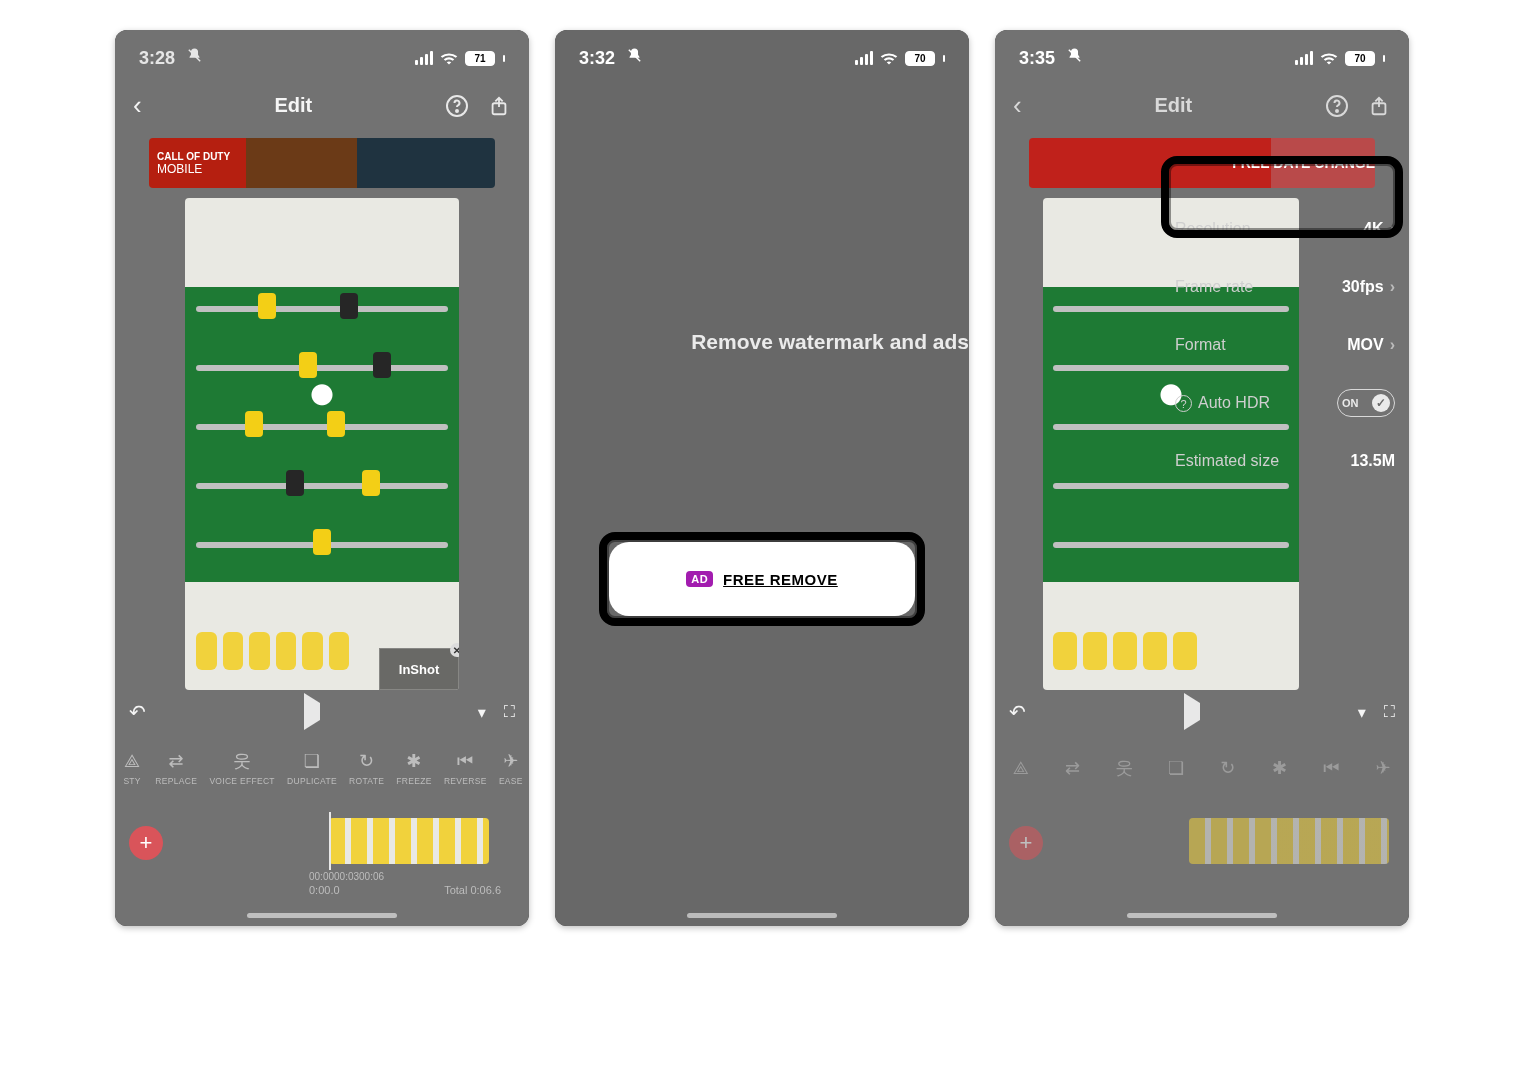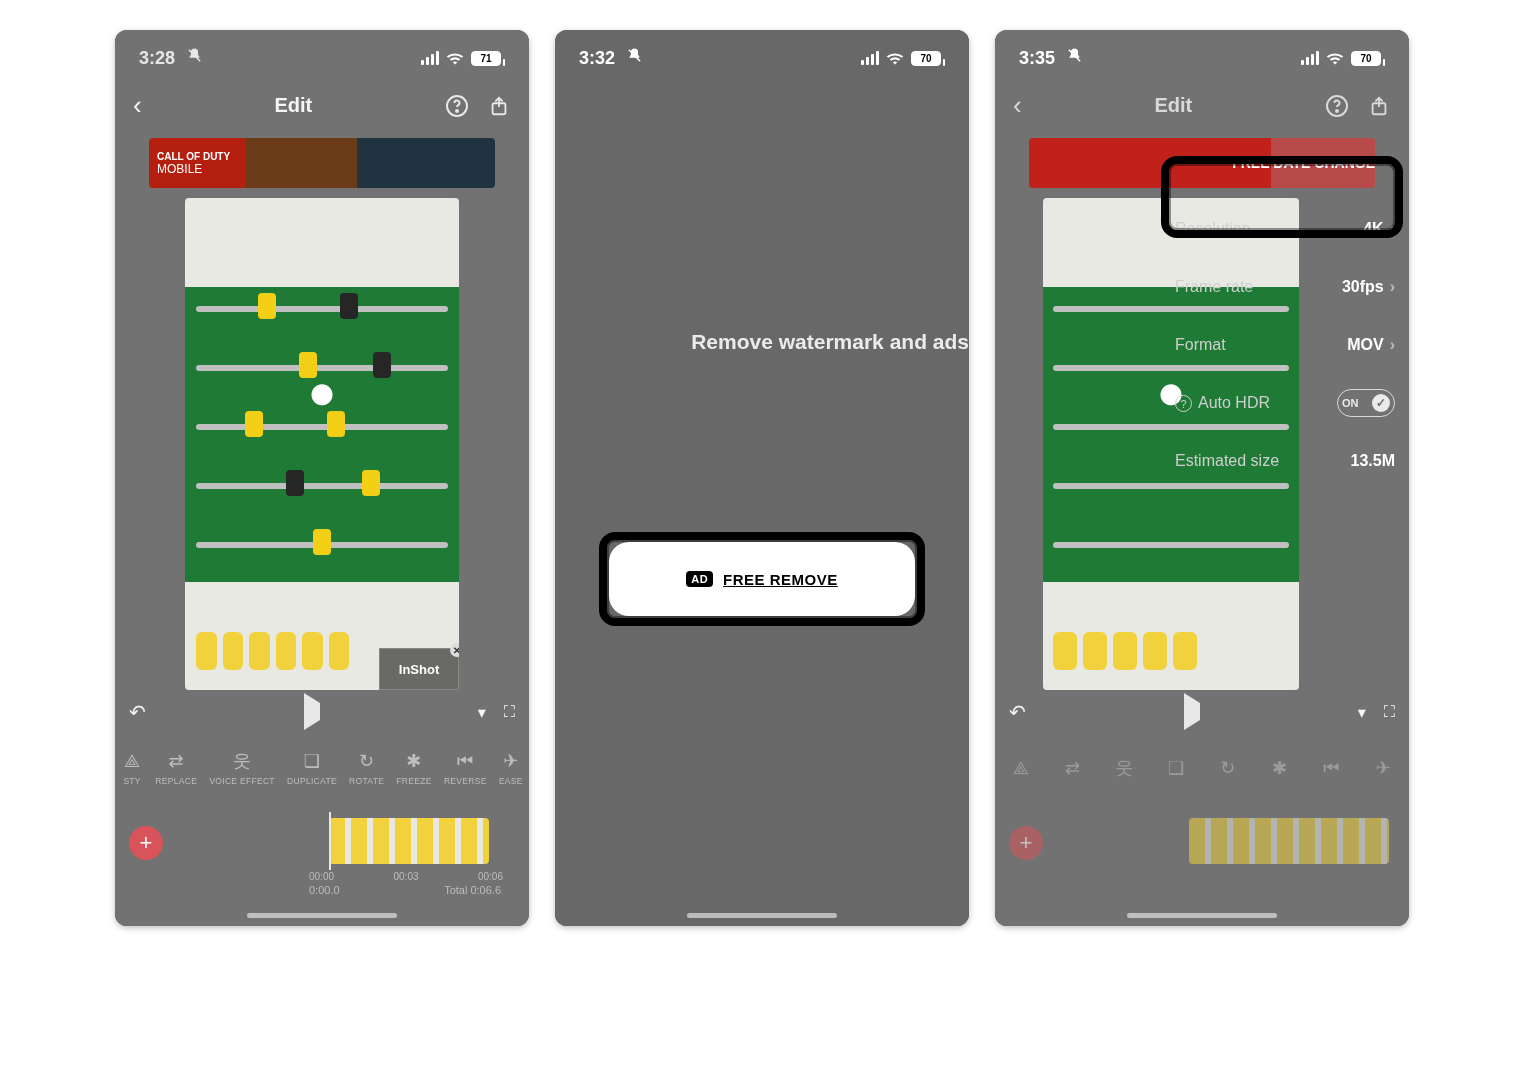--- a/index.html
+++ b/index.html
@@ -24,21 +24,21 @@
   .dim-overlay.d2{background:var(--dim2)}
   .status{position:absolute;top:0;left:0;right:0;height:56px;display:flex;align-items:center;justify-content:space-between;padding:0 24px;z-index:60;color:#fff;font-weight:700;font-size:18px}
   .status.dimmed{color:#e6e6e6;font-weight:700}
   .status .right{display:flex;align-items:center;gap:7px}
   .bell-off{width:17px;height:17px;display:inline-block;position:relative;margin-left:6px}
   .bell-off svg{width:17px;height:17px}
   .sig{display:inline-flex;align-items:flex-end;gap:2px}
   .sig span{width:3px;background:#fff;border-radius:1px;display:inline-block}
   .sig span:nth-child(1){height:5px}.sig span:nth-child(2){height:8px}.sig span:nth-child(3){height:11px}.sig span:nth-child(4){height:14px}
   .wifi{width:18px;height:14px;display:inline-block}
-  .batt{display:flex;align-items:flex-end;gap:2px}
+  .batt{display:flex;align-items:center;gap:8px}
   .batt .body{width:30px;height:15px;border:1.5px solid #fff;border-radius:4px;display:flex;align-items:center;justify-content:center;font-size:10px;font-weight:800;color:#000;background:#fff;position:relative}
   .batt .cap{width:2px;height:7px;background:#fff;border-radius:1px}
   .home-ind{position:absolute;bottom:8px;left:50%;transform:translateX(-50%);width:150px;height:5px;background:rgba(255,255,255,.55);border-radius:3px;z-index:70}
 
   
   .hdr{position:absolute;top:60px;left:0;right:0;display:flex;align-items:center;justify-content:space-between;padding:0 18px;z-index:6;color:var(--txt)}
   .hdr .back{font-size:26px}
   .hdr .title{font-size:20px;font-weight:600}
   .hdr .r{display:flex;gap:18px;align-items:center}
   .hicon{width:24px;height:24px;display:inline-flex;align-items:center;justify-content:center}
@@ -59,35 +59,35 @@
   .watermark .x{position:absolute;top:-6px;right:-6px;width:14px;height:14px;border-radius:50%;background:#dcdcdc;color:#333;font-size:10px;display:flex;align-items:center;justify-content:center;font-weight:900}
   .playbar{position:absolute;left:14px;right:14px;bottom:196px;height:36px;display:flex;align-items:center;justify-content:space-between;z-index:6;color:var(--txt)}
   .play{width:0;height:0;border-left:16px solid #e8e8e8;border-top:10px solid transparent;border-bottom:10px solid transparent;margin:0 auto}
   .tools{position:absolute;left:0;right:0;bottom:128px;height:60px;display:flex;justify-content:space-around;align-items:center;z-index:6;color:var(--muted)}
   .tool{display:flex;flex-direction:column;align-items:center;gap:4px;font-size:8.5px;letter-spacing:.3px}
   .tool .ico{width:22px;height:22px;display:flex;align-items:center;justify-content:center;font-size:18px}
   .timeline{position:absolute;left:14px;right:14px;bottom:30px;height:90px;z-index:6}
   .addbtn{width:34px;height:34px;background:#d9545a;border-radius:50%;color:#fff;display:flex;align-items:center;justify-content:center;font-size:22px;font-weight:300;position:absolute;left:0;top:20px}
   .clip{position:absolute;left:200px;top:12px;width:160px;height:46px;border-radius:4px;background:repeating-linear-gradient(90deg,#f1d23c 0 16px,#e9e9e3 16px 22px);}
   .cursor{position:absolute;left:200px;top:6px;width:2px;height:58px;background:#e8e8e8}
-  .tl-marks{position:absolute;left:180px;right:12px;bottom:14px;display:flex;justify-content:space-between;color:var(--muted);font-size:10px}
+  .tl-marks{position:absolute;left:180px;right:12px;bottom:14px;display:flex;color:var(--muted);font-size:10px}
   .tl-bottom{position:absolute;left:180px;right:14px;bottom:0;display:flex;justify-content:space-between;color:var(--muted);font-size:11px}
 
   .a-dim .status, .c-dim .status{z-index:60}
 
   
   .b-title{position:absolute;top:300px;left:0;right:0;text-align:right;color:#ebebeb;font-size:21px;font-weight:700;z-index:6}
   .pro-card{position:absolute;top:376px;left:54px;right:54px;height:118px;border-radius:20px;z-index:6;
     background:linear-gradient(120deg,#7bb7b3 0%,#d48bac 48%,#8981d0 100%);padding:16px 18px;color:#fff;text-align:center}
   .pro-card .badge{position:absolute;top:-12px;right:-6px;width:34px;height:34px;border-radius:50%;background:#efe7dc;display:flex;align-items:center;justify-content:center}
   .pro-card h3{margin:2px 0 6px;font-size:22px;font-weight:800}
   .pro-card p{margin:0;font-size:11.5px;line-height:1.35;opacity:.94}
   .hl-frame{position:absolute;border:8px solid #000;border-radius:16px;z-index:50;box-shadow:0 0 0 2px rgba(0,0,0,.4) inset}
   .free-card{position:absolute;top:512px;left:54px;right:54px;height:74px;border-radius:20px;background:#fff;z-index:55;display:flex;align-items:center;justify-content:center;gap:10px;color:#000;font-weight:900;letter-spacing:.5px}
-  .free-card .ad{font-size:11px;background:#000000;color:#fff;border-radius:4px;padding:2px 5px;font-weight:900}
+  .free-card .ad{font-size:11px;background:#a21caf;color:#fff;border-radius:4px;padding:2px 5px;font-weight:900}
   .free-card .t{font-size:15px;text-decoration:underline}
 
   
   .c-dim .hdr{color:#d9d9d9}
   .c-dim .ad-banner{background:linear-gradient(90deg,#c0211b 0 70%,#b94a4a 70% 100%);color:#fff;font-weight:800;justify-content:flex-end}
   .c-dim .preview{left:48px;right:110px}
   .sheet{position:absolute;top:170px;right:14px;width:220px;z-index:40;color:#e8e8e8;font-size:16px}
   .sheet .row{display:flex;align-items:center;justify-content:space-between;height:58px}
   .sheet .row .val{display:flex;align-items:center;gap:6px;color:#fff;font-weight:600}
   .sheet .chev{color:#bcbcbc;font-size:16px}

